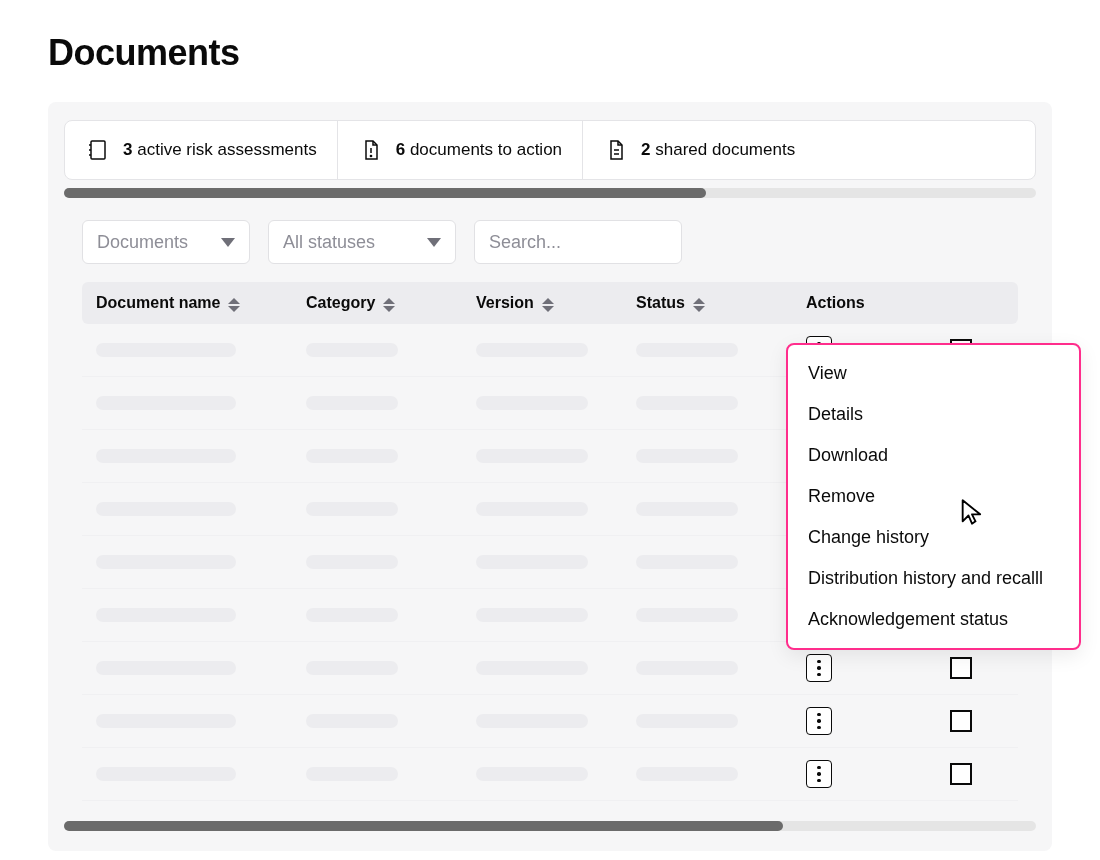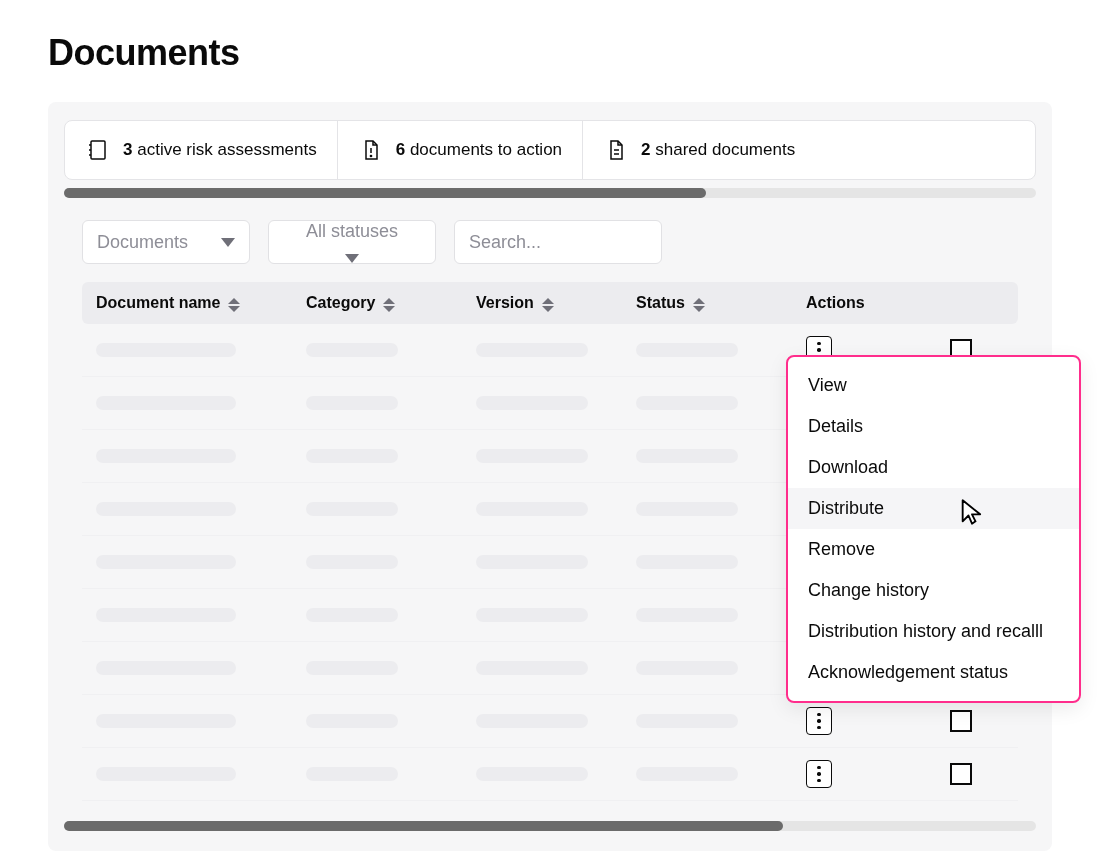--- a/index.html
+++ b/index.html
@@ -14,21 +14,21 @@
   .stat-card:last-child { border-right: none; }
   .stat-card .icon { width: 26px; height: 26px; display:flex; align-items:center; justify-content:center; color:#0a0a0a; }
   .stat-card b { font-weight: 700; }
   .scroll-track { height: 10px; background: #e5e5e5; border-radius: 5px; margin-top: 8px; position: relative; }
   .scroll-thumb-top { position: absolute; height: 10px; background: #6b6b6b; border-radius: 5px; left: 0; width: 66%; }
 
   .filters { display:flex; gap:18px; margin: 0 34px 18px 34px; }
   .select { flex: 0 0 auto; border: 1px solid #e1e1e4; background:#fff; border-radius:6px; height:44px; display:flex; align-items:center; justify-content:space-between; padding:0 14px; color:#8e8e97; font-size:18px; cursor:pointer; }
   .select.w1 { width: 168px; }
   .select.w2 { width: 202px; }
-  .select.w3 { width: 168px; flex-direction: column; }
+  .select.w3 { width: 188px; }
   .search { border:1px solid #e1e1e4; background:#fff; border-radius:6px; height:44px; width: 208px; padding:16px 14px; font-size:18px; color:#737373; }
   .search::placeholder { color:#8e8e97; }
   .caret { width:0; height:0; border-left:7px solid transparent; border-right:7px solid transparent; border-top:9px solid #6f6f78; }
 
   .table { margin: 0 34px; }
   .thead { display:grid; grid-template-columns: 210px 170px 160px 170px 170px; background:#ececef; border-radius:6px; padding: 12px 14px; align-items:center; }
   .th { font-weight:600; font-size:16px; color:#0a0a0a; display:flex; align-items:flex-end; gap:8px; }
   .sort { display:inline-flex; flex-direction:column; gap:2px; }
   .sort .up { width:0; height:0; border-left:6px solid transparent; border-right:6px solid transparent; border-bottom:6px solid #6f6f78; }
   .sort .dn { width:0; height:0; border-left:6px solid transparent; border-right:6px solid transparent; border-top:6px solid #6f6f78; }
@@ -42,21 +42,21 @@
 
   .kebab { width:26px; height:28px; border:1.5px solid #0a0a0a; border-radius:4px; display:flex; align-items:center; justify-content:center; cursor:pointer; background:#fff; }
   .kebab .dots { display:flex; flex-direction:column; gap:3px; }
   .kebab .dots span { width:3.5px; height:3.5px; border-radius:50%; background:#0a0a0a; }
 
   .chk { width:22px; height:22px; border:2px solid #0a0a0a; background:#fff; cursor:pointer; }
 
   .bottom-track { height:10px; background:#e5e5e5; border-radius:5px; margin: 20px 16px 0 16px; position:relative; }
   .bottom-thumb { position:absolute; height:10px; background:#6b6b6b; border-radius:5px; left:0; width:74%; }
 
-  .menu { position:absolute; left:786px; top:355px; width:295px; background:#fff; border:2px solid #ff2d8c; border-radius:8px; box-shadow: 0 6px 20px rgba(0,0,0,0.08); padding: 8px 0; z-index:10; }
+  .menu { position:absolute; left:786px; top:343px; width:295px; background:#fff; border:2px solid #ff2d8c; border-radius:8px; box-shadow: 0 6px 20px rgba(0,0,0,0.08); padding: 8px 0; z-index:10; }
   .menu-item { padding: 10px 20px; font-size:18px; color:#0a0a0a; cursor:pointer; }
   .menu-item.hov { background:#f5f5f7; }
 
   .cursor { position:absolute; left:958px; top:498px; z-index:11; pointer-events:none; }
 </style>
 </head>
 <body>
 
 <div class="page">
   <h1 class="page-title">Documents</h1>
@@ -393,21 +393,20 @@
       <div class="bottom-thumb"></div>
     </div>
 
   </div>
 </div>
 
 <div class="menu" id="menu">
     <div class="menu-item">View</div>
     <div class="menu-item">Details</div>
     <div class="menu-item">Download</div>
-    <div class="menu-item hov">Distribute</div>
     <div class="menu-item">Remove</div>
     <div class="menu-item">Change history</div>
     <div class="menu-item">Distribution history and recalll</div>
     <div class="menu-item">Acknowledgement status</div>
   </div>
 
 <div class="cursor">
   <svg width="28" height="28" viewBox="0 0 24 24">
       <path d="M4 2 L4 20 L9 15 L12 22 L15 20 L12 14 L19 14 Z" fill="#fff" stroke="#000" stroke-width="1.6" stroke-linejoin="round"></path>
     </svg>

